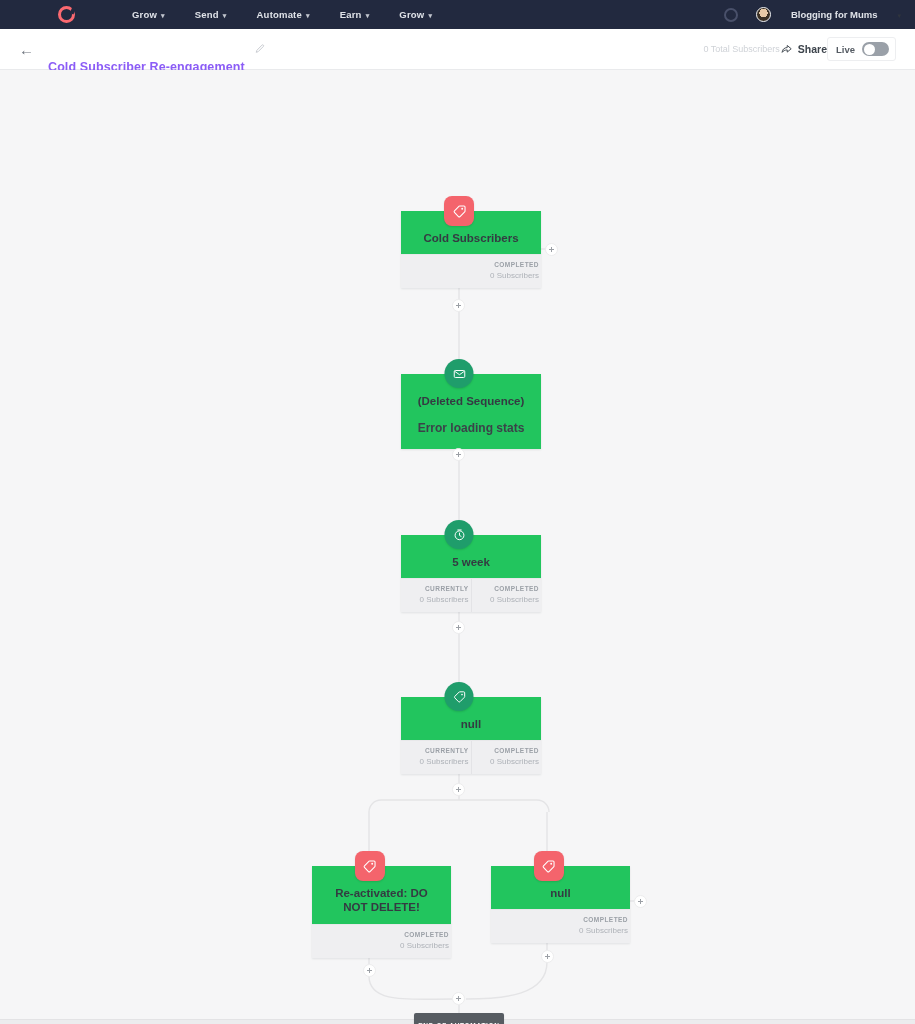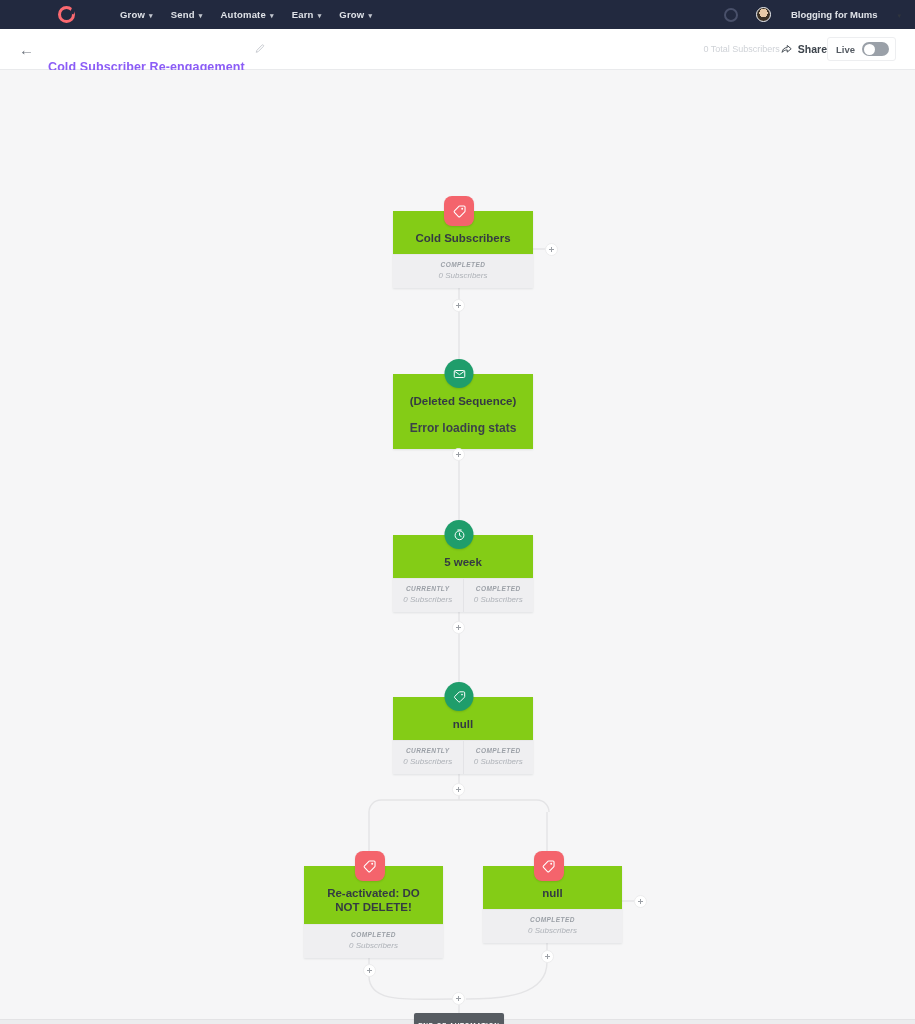--- a/index.html
+++ b/index.html
@@ -34,21 +34,21 @@
     position: relative;
   }
   .logo-mark::after {
     content: "";
     position: absolute;
     width: 4px; height: 7px;
     background: #22293f;
     right: -3px; top: -2px;
     transform: rotate(24deg);
   }
-  .nav-links { display: flex; align-items: center; margin-left: 28px; gap: 18px; }
+  .nav-links { display: flex; align-items: center; margin-left: 40px; gap: 30px; }
   .nav-link {
     color: #dfe2e8;
     font-size: 9.5px;
     font-weight: bold;
     letter-spacing: .2px;
     display: flex; align-items: center; gap: 4px;
     cursor: pointer;
   }
   .caret { font-size: 7px; opacity: .85; line-height: 1; position: relative; top: 1px; }
   .nav-right { margin-left: auto; display: flex; align-items: center; gap: 18px; }
@@ -121,44 +121,43 @@
     display: flex; align-items: center; justify-content: center;
     box-shadow: 0 1px 2px rgba(0,0,0,.12);
   }
   .badge-circ {
     width: 29px; height: 29px; border-radius: 50%;
     background: #1f9d6b;
     display: flex; align-items: center; justify-content: center;
     box-shadow: 0 1px 2px rgba(0,0,0,.12);
   }
   .card {
-    position: absolute; top: 15px; left: 4px;
+    position: absolute; top: 15px; left: 12px;
     width: 100%;
-    background: #84cc16;
+    background: #22c55e;
     box-shadow: 0 1px 2px rgba(40,45,55,.10);
     z-index: 2;
   }
   .card-title {
     padding: 20px 10px 9px;
     text-align: center;
     font-size: 11.5px;
     font-weight: bold;
     color: #343b42;
     line-height: 1.25;
   }
   .card-stats {
     background: #efeff1;
     display: flex;
     border-top: 1px solid #e8e8ea;
   }
   .stat {
     flex: 1;
     padding: 6px 2px 8px;
-    text-align: center;
-    font-style: italic;
+    text-align: right;
   }
   .stat + .stat { border-left: 1px solid #e3e3e6; }
   .stat-label {
     font-size: 6.5px; font-weight: bold; letter-spacing: .45px;
     color: #9ba0a7; text-transform: uppercase;
   }
   .stat-value { font-size: 8px; color: #aeb2b8; margin-top: 3px; }
   .card-note {
     padding: 4px 6px 14px;
     text-align: center;

